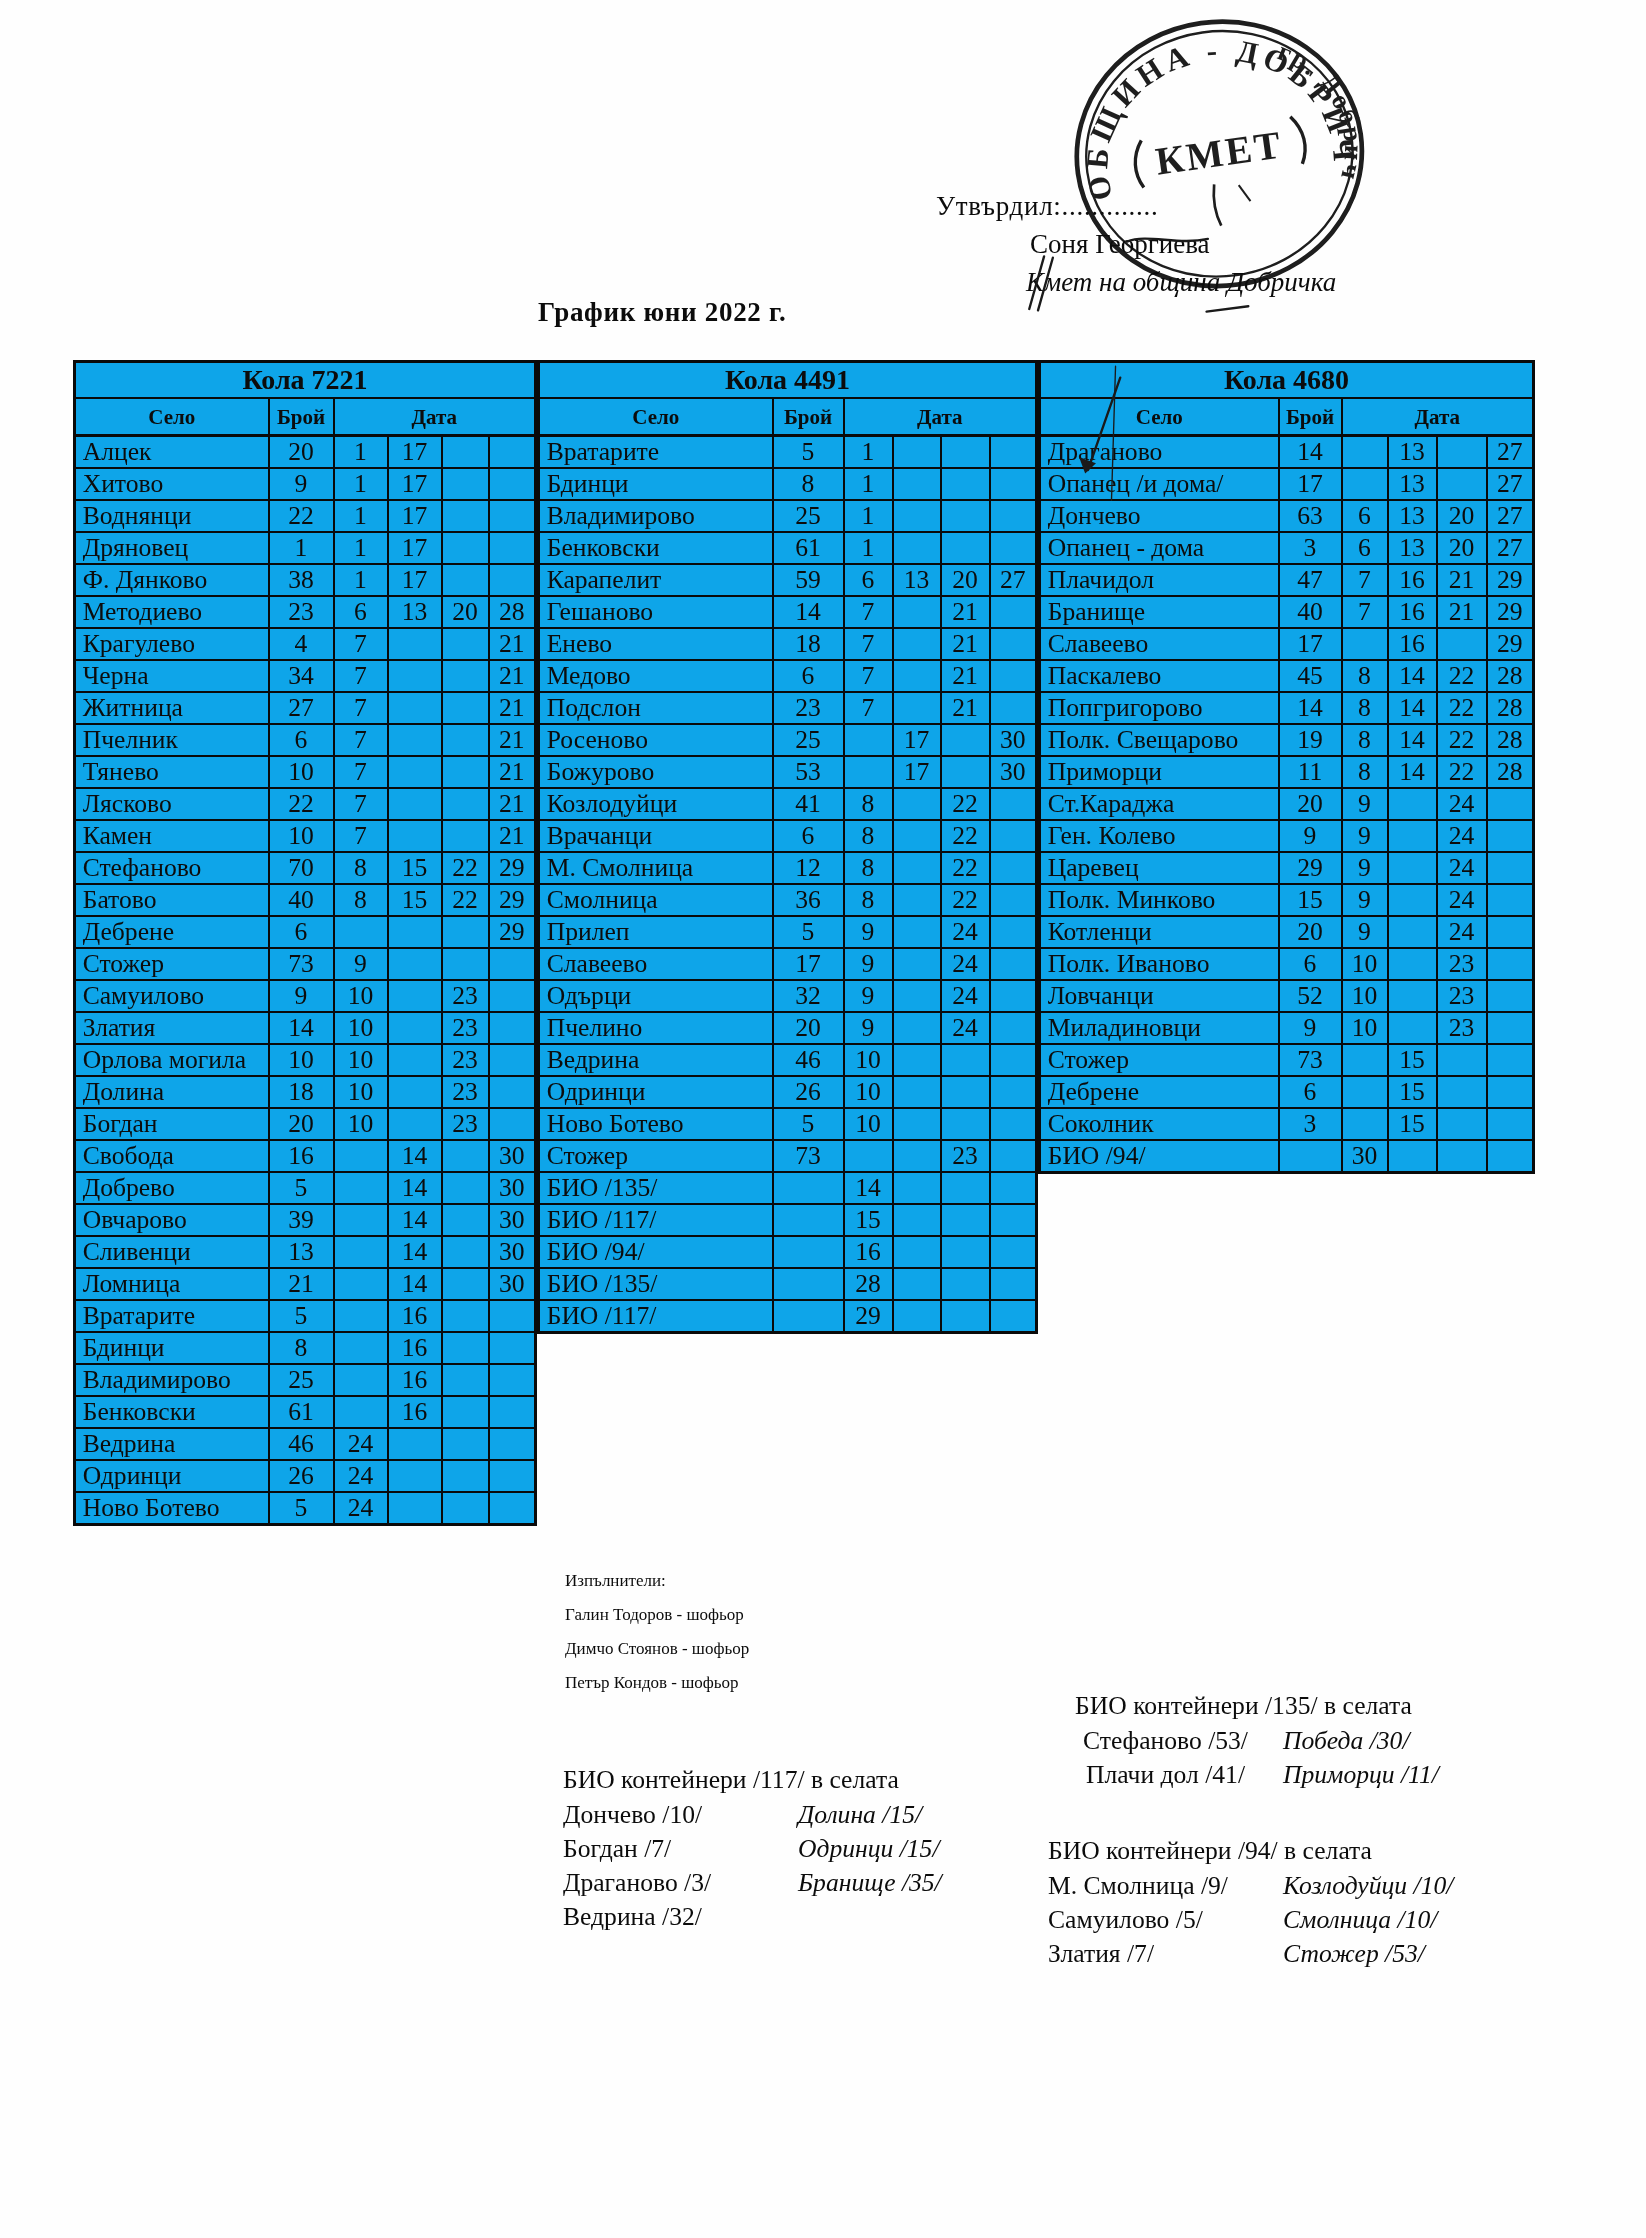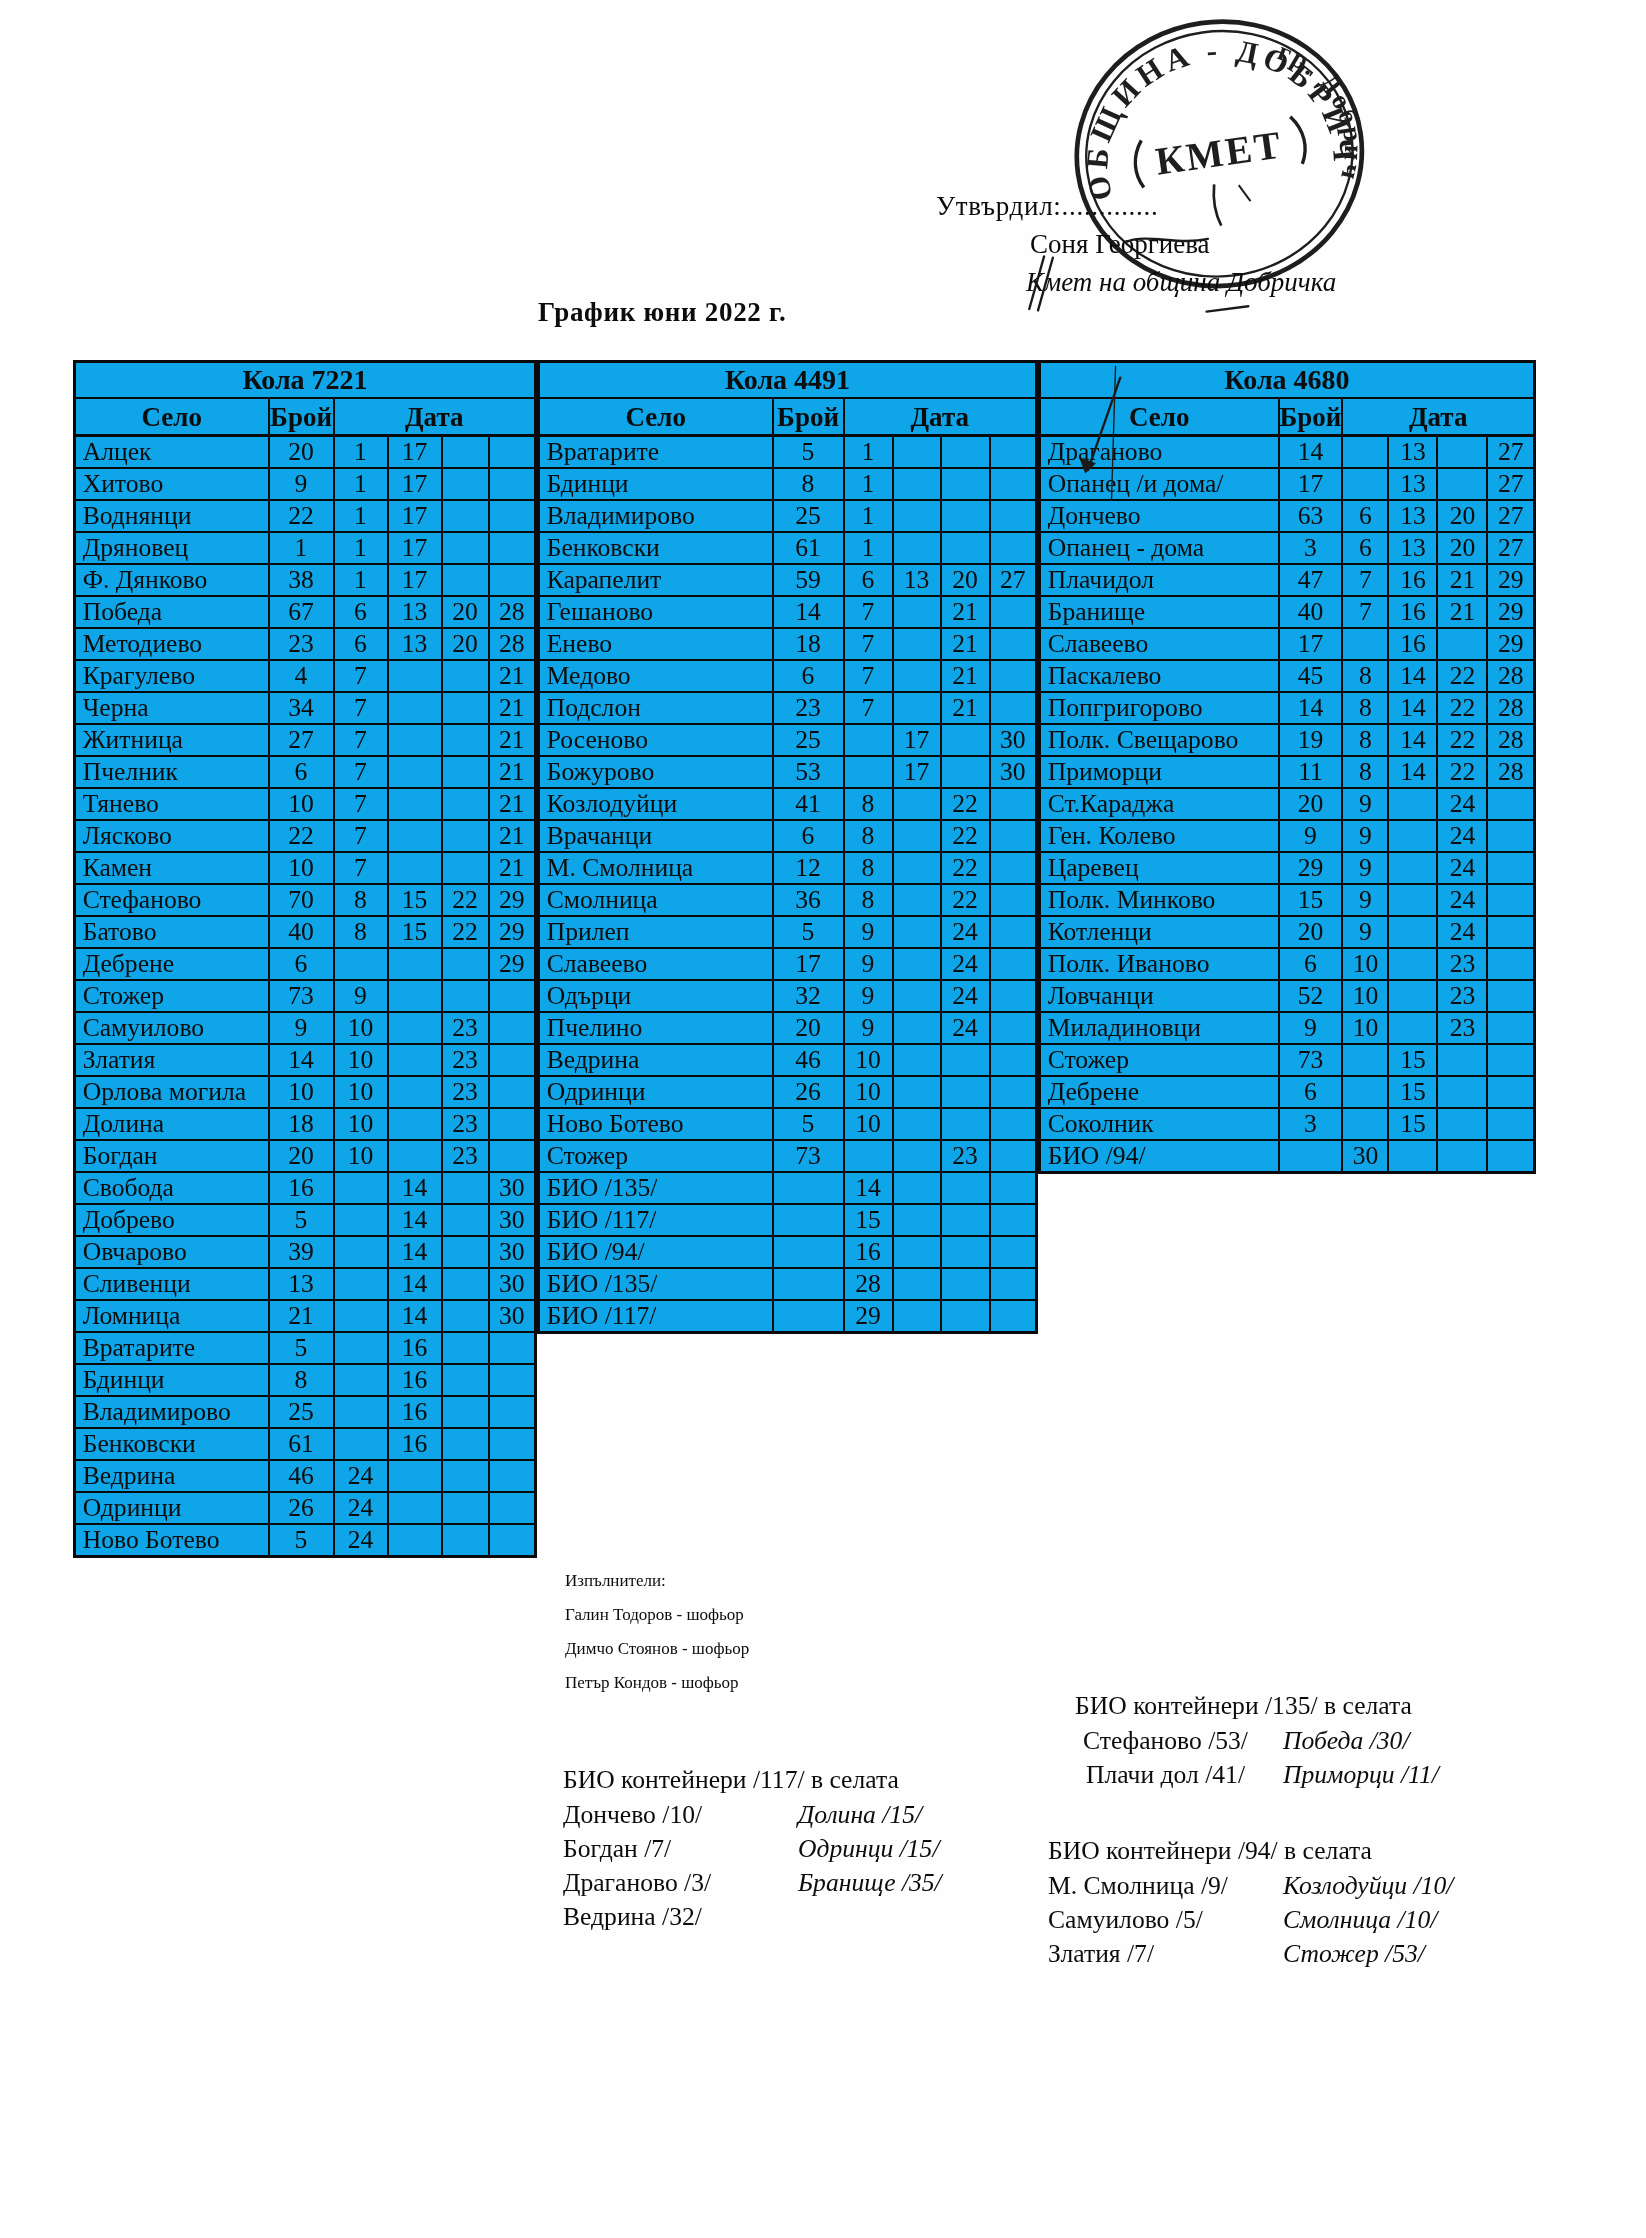--- a/index.html
+++ b/index.html
@@ -24,21 +24,21 @@
   
   .tables-row{position:absolute;left:73px;top:360px;display:flex;align-items:flex-start;}
   table.sched{border-collapse:collapse;table-layout:fixed;background:#0ea5e9;}
   table.sched th,table.sched td{
     border:2px solid #0a0a0a;
     font-size:25.6px;line-height:30px;height:30px;
     padding:0;overflow:hidden;white-space:nowrap;
   }
   table.sched{border:3.4px solid #0a0a0a;}
   table.sched th.car{font-size:28px;font-weight:bold;text-align:center;height:34px;border-bottom:2.7px solid #0a0a0a;}
-  table.sched tr.sub th{font-size:27px;font-weight:bold;height:35px;border-bottom:3.4px solid #0a0a0a;}
+  table.sched tr.sub th{font-size:21px;font-weight:bold;height:35px;border-bottom:3.4px solid #0a0a0a;}
   table.sched td.selo{text-align:left;padding-left:6.7px;border-right:2.7px solid #0a0a0a;}
   table.sched td.num{text-align:center;}
   table.sched td.broy{border-right:2.7px solid #0a0a0a;text-align:center;}
 
   
   .executors{position:absolute;left:565px;top:1564px;font-size:17px;line-height:34px;}
   .bio-block{position:absolute;font-size:25.6px;line-height:34px;}
   .bio-135{left:1048px;top:1689px;text-align:center;}
   .bio-117{left:563px;top:1763px;}
   .bio-94{left:1048px;top:1834px;}
@@ -130,28 +130,20 @@
             <td class="num"></td>
             <td class="num"></td>
           </tr>
           <tr>
             <td class="selo">Ф. Дянково</td>
             <td class="broy">38</td>
             <td class="num">1</td>
             <td class="num">17</td>
             <td class="num"></td>
             <td class="num"></td>
-          </tr>
-          <tr>
-            <td class="selo">Победа</td>
-            <td class="broy">67</td>
-            <td class="num">6</td>
-            <td class="num">13</td>
-            <td class="num">20</td>
-            <td class="num">28</td>
           </tr>
           <tr>
             <td class="selo">Методиево</td>
             <td class="broy">23</td>
             <td class="num">6</td>
             <td class="num">13</td>
             <td class="num">20</td>
             <td class="num">28</td>
           </tr>
           <tr>

